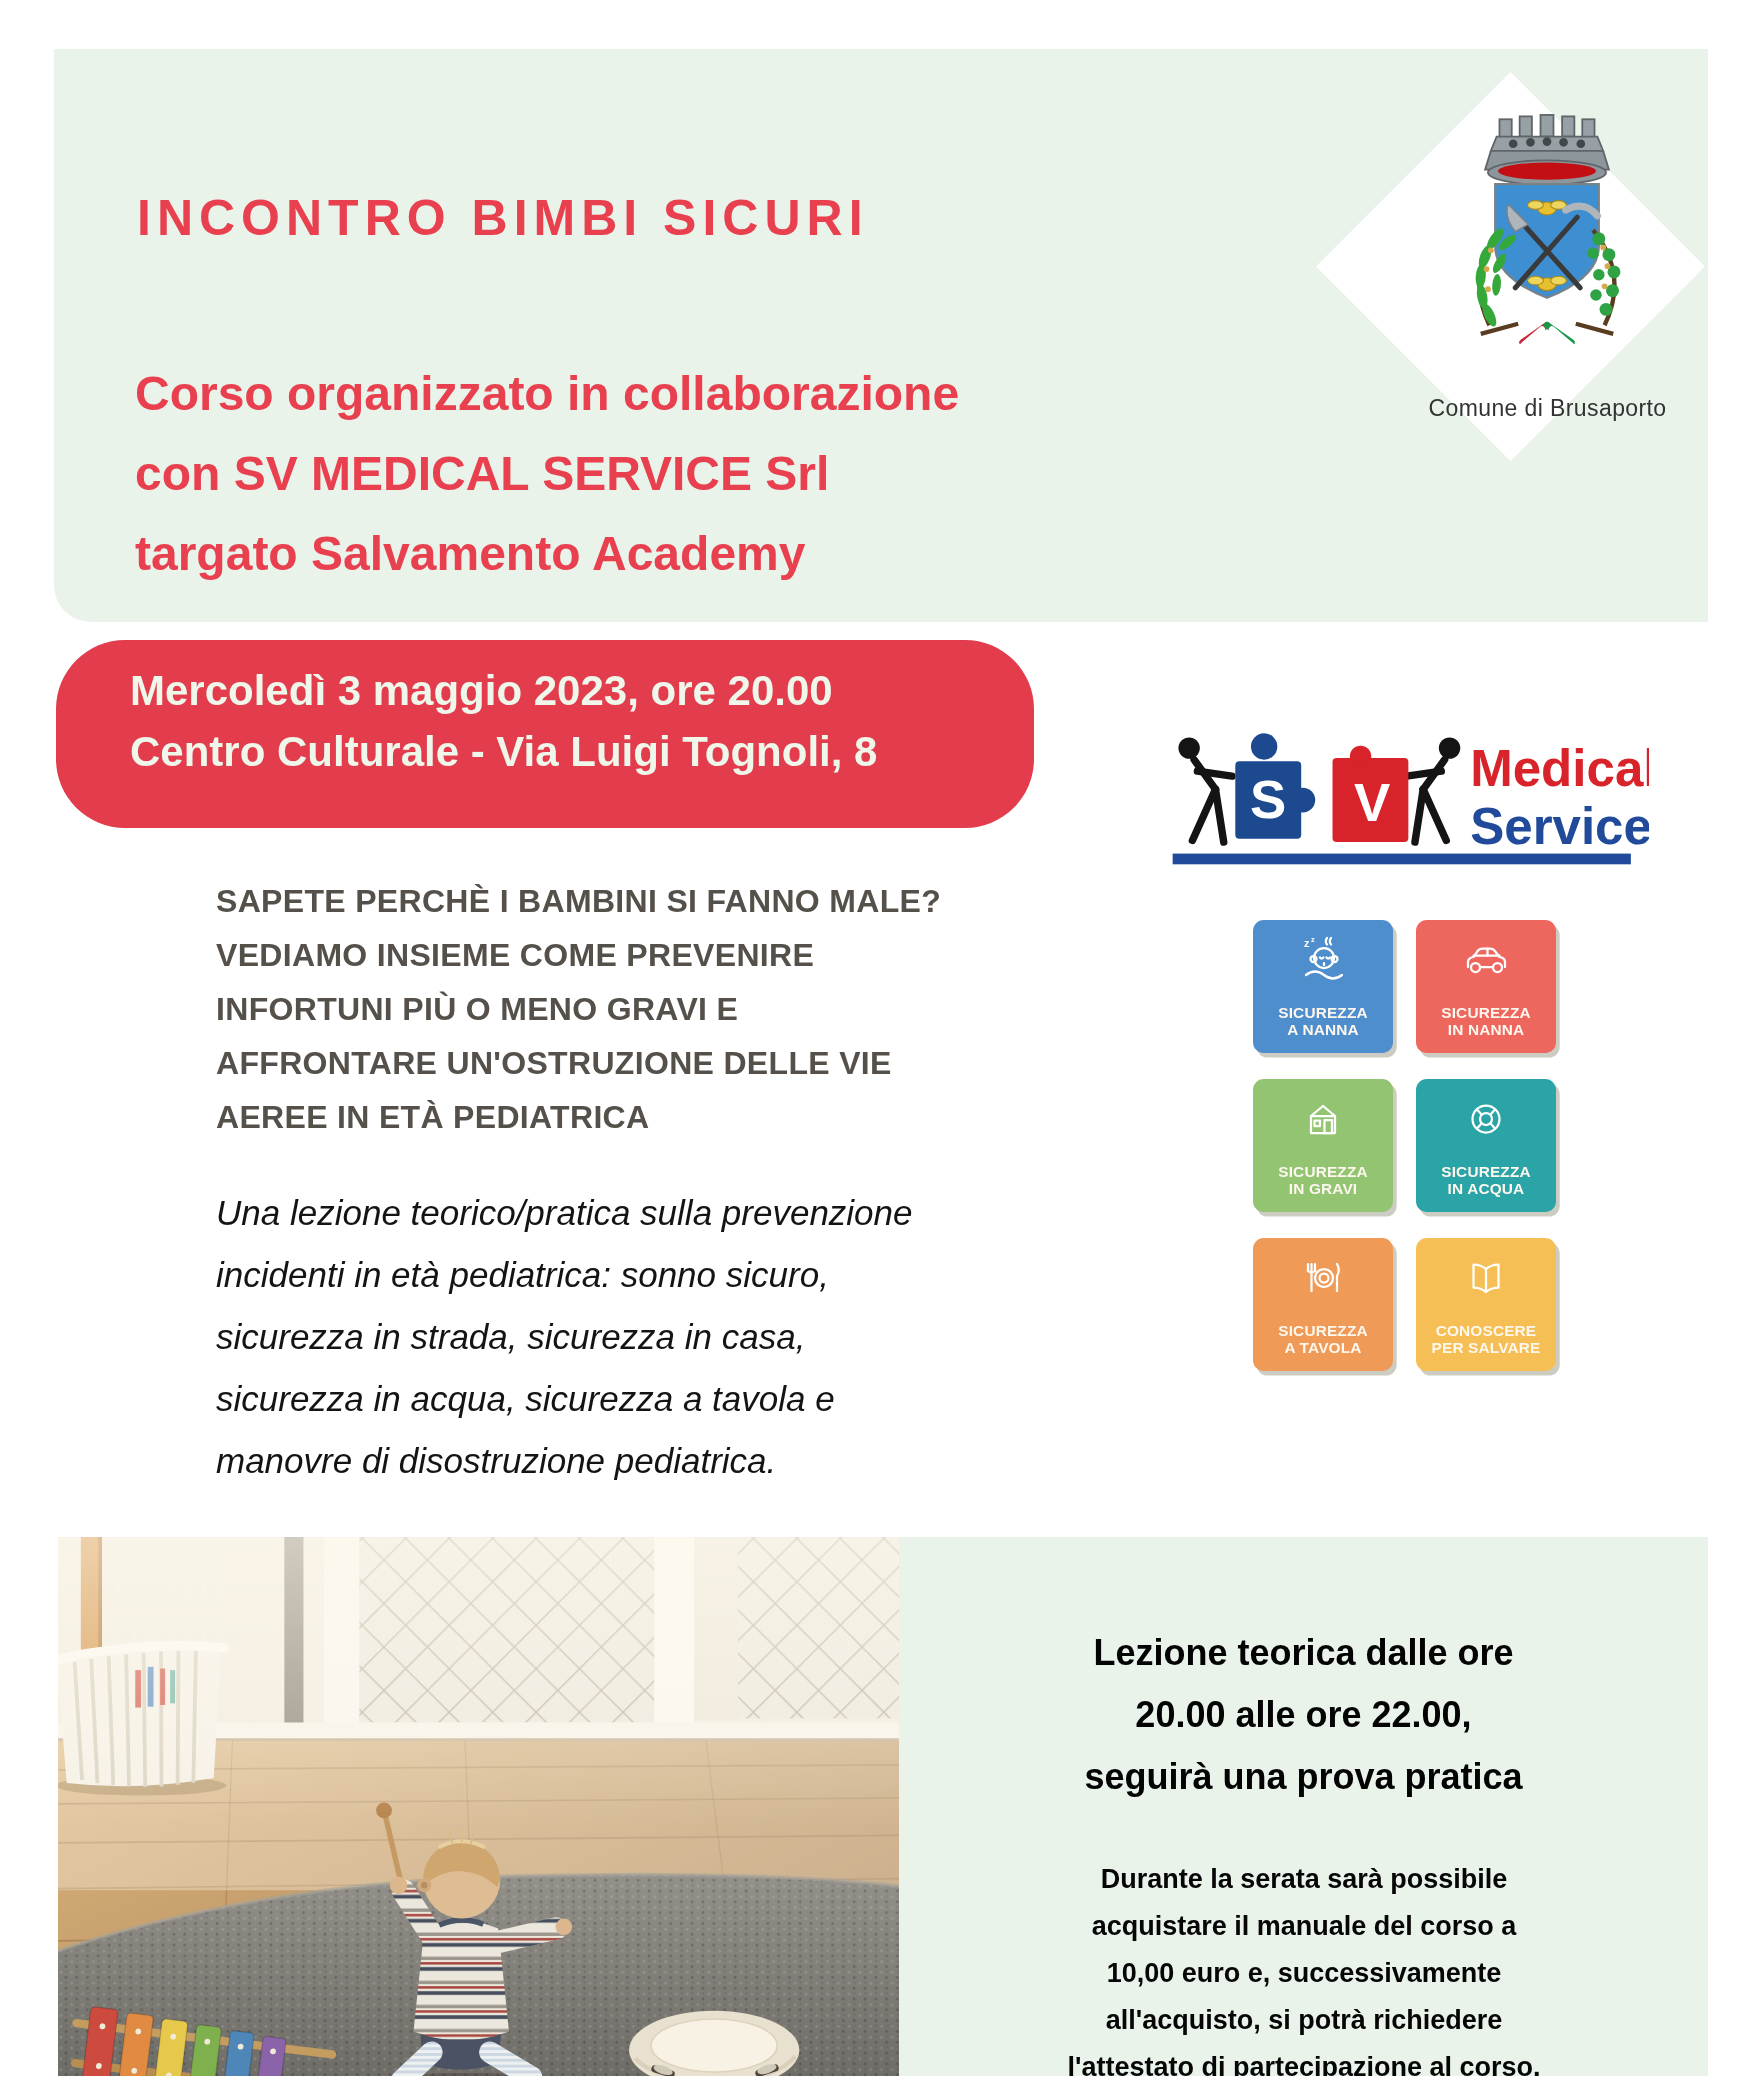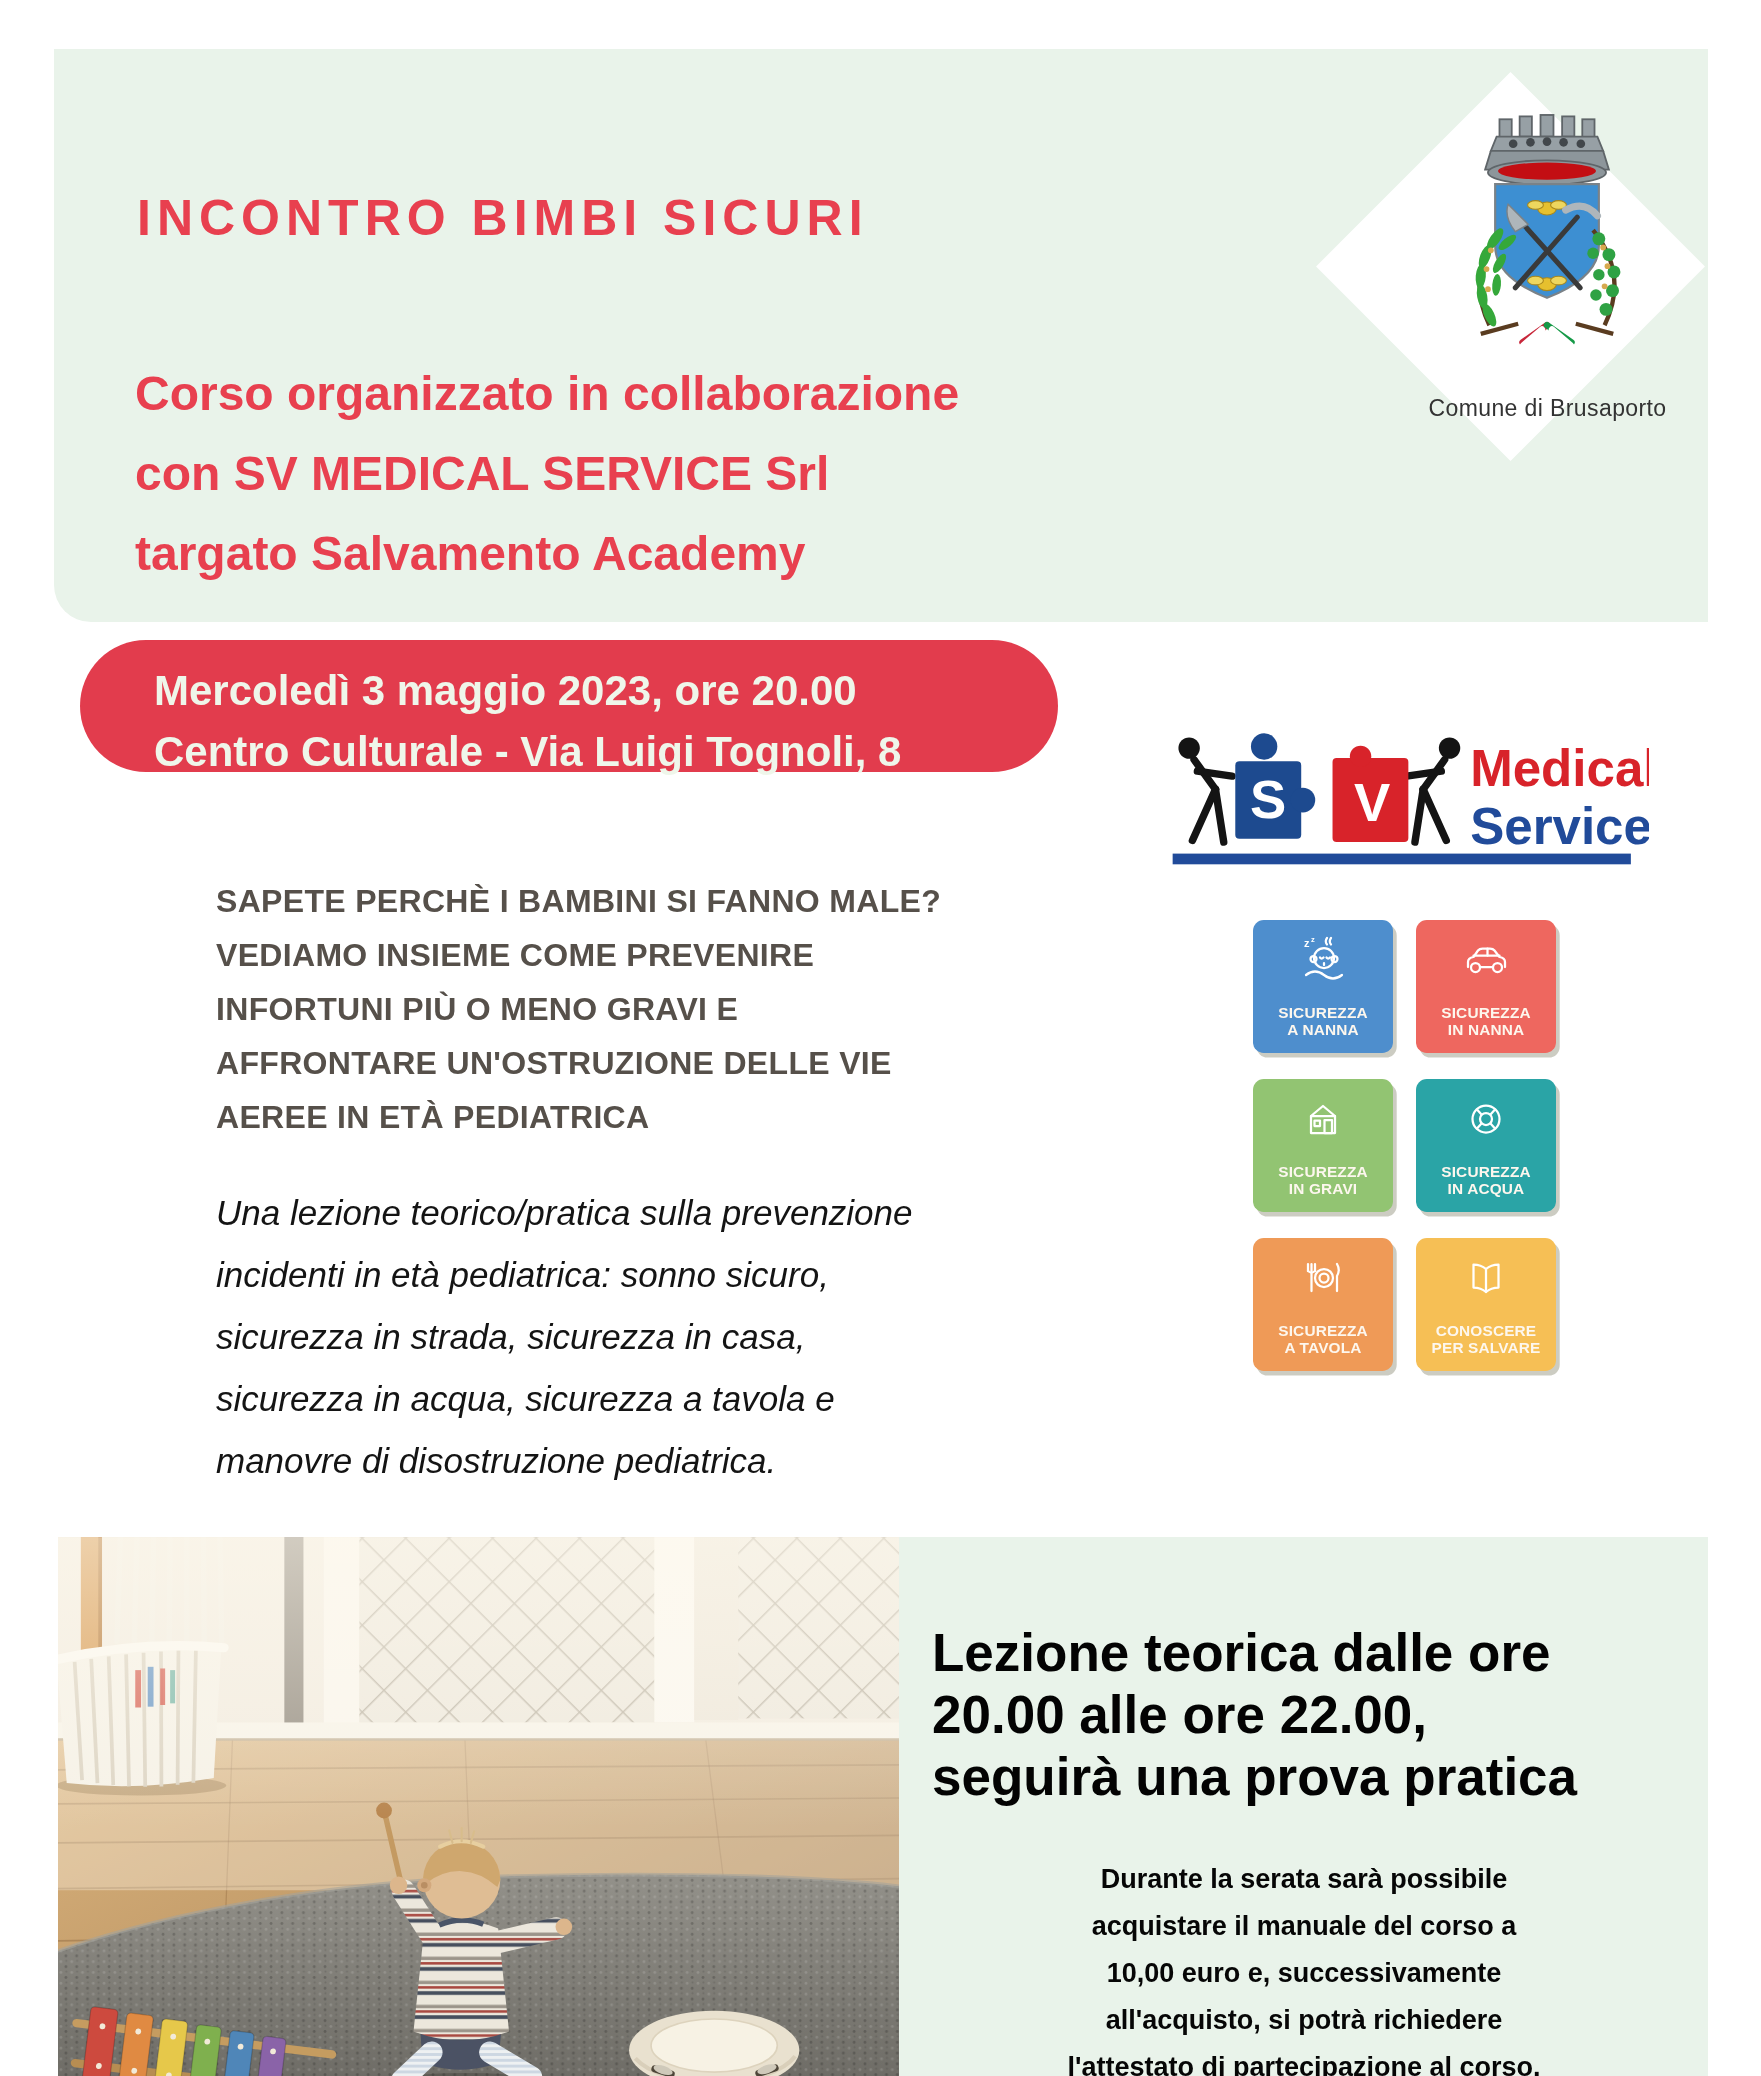--- a/index.html
+++ b/index.html
@@ -11,39 +11,39 @@
   .green-panel{left:54px;top:49px;width:1654px;height:573px;background:#e9f3ea;border-radius:0 0 0 37px;}
   .diamond{left:1373px;top:129px;width:275px;height:275px;background:#ffffff;transform:rotate(45deg);}
 
   .crest{left:1439px;top:109px;width:216px;height:238px;}
   .crest svg{width:100%;height:100%;display:block;}
   .crest-caption{left:1398px;top:358px;width:299px;text-align:center;font-size:23px;color:#333;letter-spacing:0.4px;margin-top:37px;}
 
   .title{left:137px;top:189px;width:1204px;font-size:50px;font-weight:700;letter-spacing:.12em;color:#e8404f;white-space:nowrap;}
   .subtitle{left:135px;top:354px;width:1246px;font-size:48px;font-weight:700;line-height:80px;color:#e8404f;}
 
-  .pill{left:80px;top:640px;width:978px;height:132px;background:#e23c4d;border-radius:69px;}
+  .pill{left:56px;top:640px;width:978px;height:188px;background:#e23c4d;border-radius:69px;}
   .pill-text{padding:20px 0 0 74px;font-size:42px;line-height:61px;font-weight:700;color:#eff6ea;}
 
   .medical-logo{left:1171px;top:723px;width:478px;height:145px;}
   .medical-logo svg{width:100%;height:100%;display:block;}
 
   .intro{left:216px;top:874px;width:914px;font-size:32px;font-weight:700;line-height:54px;color:#56504a;letter-spacing:.01em;}
   .description{left:216px;top:1182px;width:976px;font-size:35px;font-style:italic;line-height:62px;color:#141414;}
 
   .cards{left:1253px;top:920px;width:302px;display:grid;grid-template-columns:140px 140px;grid-auto-rows:133px;column-gap:23px;row-gap:26px;}
   .card{border-radius:10.8px;box-shadow:3.7px 4.6px 0 rgba(110,110,80,.35);display:flex;flex-direction:column;align-items:center;justify-content:flex-start;}
   .card svg{width:50px;height:50px;margin-top:14px;}
   .card-label{margin-top:20px;text-align:center;font-size:15.4px;line-height:17.4px;font-weight:700;color:#fdf7ee;letter-spacing:.01em;}
 
   .photo{left:58px;top:1537px;width:841px;height:596px;overflow:hidden;background:#f3ede2;}
   .photo svg{display:block;width:841px;height:596px;}
 
   .bottom-green{left:899px;top:1537px;width:809px;height:596px;background:#e9f3ea;}
-  .sched-heading{left:932px;top:1622px;width:743px;font-size:53px;font-weight:700;line-height:62px;color:#030303;}
+  .sched-heading{left:932px;top:1622px;width:743px;text-align:center;font-size:36px;font-weight:700;line-height:62px;color:#030303;}
   .sched-body{left:957px;top:1856px;width:694px;text-align:center;font-size:27px;font-weight:700;line-height:47px;color:#060606;}
 </style>
 </head>
 <body>
 
 <div id="page">
 
   <div class="abs green-panel"></div>
 
   <div class="abs diamond"></div>

